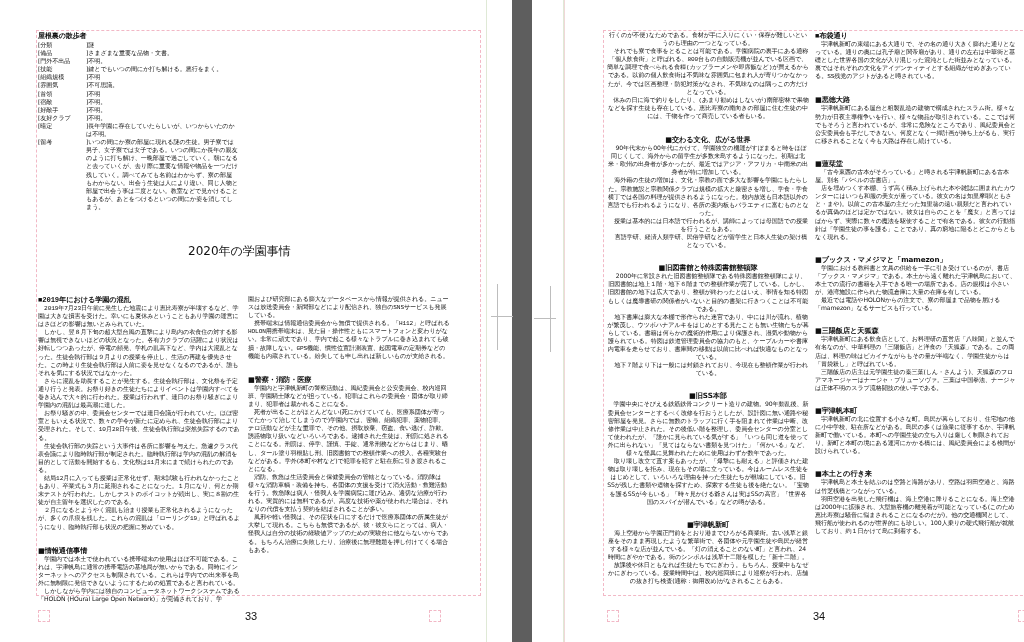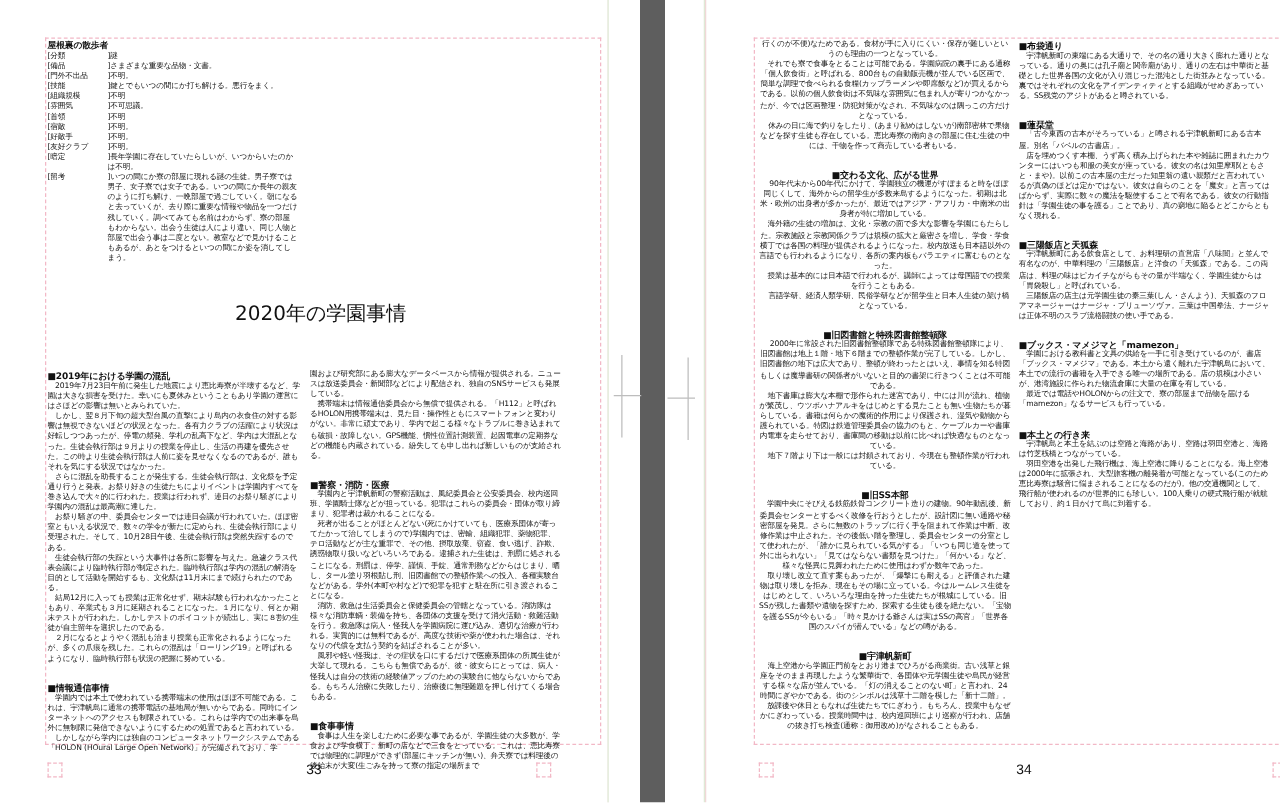--- a/index.html
+++ b/index.html
@@ -12,25 +12,25 @@
   .gutter{position:absolute;top:0;left:470px;width:78px;height:642px;background:#fff;}
   .gutter .edge{position:absolute;top:0;height:642px;width:1px;background:#dfe9d6;}
   .spine{position:absolute;top:0;left:496px;width:20px;height:642px;background:#5e5e5e;}
   .crop{position:absolute;background:#bdbdbd;}
   .margin-frame{position:absolute;border:1px dashed #f2b8c6;box-sizing:border-box;}
   .col{position:absolute;font-size:6.1px;line-height:8.1px;letter-spacing:-0.1px;}
   .col p{margin:0;text-indent:1em;}
   .col p.noindent{text-indent:0;}
   .col h3{margin:0;font-size:7.2px;line-height:9px;font-weight:bold;}
   .col .sect{margin-top:14px;}
-  .col .sect:first-child{margin-top:0;}
+  .col .sect:first-child{margin-top:0;font-family:Liberation Mono, monospace;}
   .profile-title{font-weight:bold;font-size:7px;line-height:9px;}
   .prow{display:flex;}
   .prow .k{width:48px;flex:none;}
-  .title{position:absolute;font-size:16px;line-height:16px;}
+  .title{position:absolute;font-size:12px;line-height:16px;}
   .pnum{position:absolute;font-size:11px;line-height:12px;font-family:"Liberation Sans",sans-serif;margin-left:13px;}
   .box{position:absolute;width:12px;height:12px;border:1px dashed #f2b8c6;box-sizing:border-box;}
 </style>
 </head>
 <body>
 
 <div class="spread">
 
   <div class="page left">
     <div class="margin-frame" style="left:20px;top:30px;width:445px;height:566px;border-left-style:dashed;border-top-style:dashed;"></div>
@@ -112,24 +112,20 @@
         <div class="sect">
           <p class="noindent">園および研究部にある膨大なデータベースから情報が提供される。ニュースは放送委員会・新聞部などにより配信され、独自のSNSサービスも発展している。</p>
           <p>携帯端末は情報通信委員会から無償で提供される。「H112」と呼ばれるHOLON用携帯端末は、見た目・操作性ともにスマートフォンと変わりがない。非常に頑丈であり、学内で起こる様々なトラブルに巻き込まれても破損・故障しない。GPS機能、慣性位置計測装置、起因電車の定期券などの機能も内蔵されている。紛失しても申し出れば新しいものが支給される。</p>
         </div>
         <div class="sect">
           <h3>■警察・消防・医療</h3>
           <p>学園内と宇津帆新町の警察活動は、風紀委員会と公安委員会、校内巡回班、学園騎士隊などが担っている。犯罪はこれらの委員会・団体が取り締まり、犯罪者は裁かれることになる。</p>
           <p>死者が出ることがほとんどない(死にかけていても、医療系団体が寄ってたかって治してしまうので)学園内では、密輸、組織犯罪、薬物犯罪、テロ活動などが主な重罪で、その他、摂取放棄、窃盗、食い逃げ、詐欺、誘惑物取り扱いなどいろいろである。逮捕された生徒は、刑罰に処されることになる。刑罰は、停学、謹慎、手錠、通常刑務などからはじまり、晒し、タール塗り羽根貼し刑、旧図書館での整頓作業への投入、各種実験台などがある。学外(本町や村など)で犯罪を犯すと駐在所に引き渡されることになる。</p>
           <p>消防、救急は生活委員会と保健委員会の管轄となっている。消防隊は様々な消防車輌・装備を持ち、各団体の支援を受けて消火活動・救難活動を行う。救急隊は病人・怪我人を学園病院に運び込み、適切な治療が行われる。実質的には無料であるが、高度な技術や薬が使われた場合は、それなりの代償を支払う契約を結ばされることが多い。</p>
           <p>風邪や軽い怪我は、その症状を口にするだけで医療系団体の所属生徒が大挙して現れる。こちらも無償であるが、彼・彼女らにとっては、病人・怪我人は自分の技術の経験値アップのための実験台に他ならないからである。もちろん治療に失敗したり、治療後に無理難題を押し付けてくる場合もある。</p>
-        </div>
-        <div class="sect">
-          <h3>■食事事情</h3>
-          <p>食事は人生を楽しむために必要な事であるが、学園生徒の大多数が、学食および学食横丁、新町の店などで三食をとっている。これは、恵比寿寮では物理的に調理ができず(部屋にキッチンが無い)、弁天寮では料理後の後始末が大変(生ごみを持って寮の指定の場所まで</p>
         </div>
       </div>
 
     <div class="box" style="left:22px;top:610px;"></div>
     <div class="box" style="left:413px;top:610px;"></div>
     <div class="pnum" style="left:216px;top:610px;">33</div>
   </div>
 
   <div class="gutter">
     <div class="edge" style="left:0;"></div>
@@ -173,33 +169,41 @@
           <p>海上空港から学園正門前をとおり港までひろがる商業街。古い浅草と銀座をそのまま再現したような繁華街で、各団体や元学園生徒や島民が経営する様々な店が並んでいる。「灯の消えることのない町」と言われ、24時間にぎやかである。街のシンボルは浅草十二階を模した「新十二階」。</p>
           <p>放課後や休日ともなれば生徒たちでにぎわう。もちろん、授業中もなぜかにぎわっている。授業時間中は、校内巡回班により巡察が行われ、店舗の抜き打ち検査(通称：御用改め)がなされることもある。</p>
         </div>
       </div>
     <div class="col" id="p34c2" style="left:250px;top:32px;width:202px;">
         <div class="sect">
           <h3>■布袋通り</h3>
           <p>宇津帆新町の東端にある大通りで、その名の通り大きく膨れた通りとなっている。通りの奥には孔子廟と関帝廟があり、通りの左右は中華街と基礎とした世界各国の文化が入り混じった混沌とした街並みとなっている。裏ではそれぞれの文化をアイデンティティとする組織がせめぎあっている。SS残党のアジトがあると噂されている。</p>
         </div>
         <div class="sect">
+          <h3>■悪徳大路</h3>
+          <p>宇津帆新町にある屋台と粗製乱造の建物で構成されたスラム街。様々な勢力が日夜主導権争いを行い、様々な物品が取引されている。ここでは何でもそろうと言われているが、非常に危険なところであり、風紀委員会と公安委員会も手だしできない。何度となく一掃計画が持ち上がるも、実行に移されることなく今も大路は存在し続けている。</p>
+        </div>
+        <div class="sect">
           <h3>■蓮栞堂</h3>
           <p>「古今東西の古本がそろっている」と噂される宇津帆新町にある古本屋。別名「バベルの古書店」。</p>
           <p>店を埋めつくす本棚、うず高く積み上げられた本や雑誌に囲まれたカウンターにはいつも和服の美女が座っている。彼女の名は知里摩耶(ともさと・まや)。以前この古本屋の主だった知里翁の遠い親類だと言われているが真偽のほどは定かではない。彼女は自らのことを「魔女」と言ってはばからず、実際に数々の魔法を駆使することで有名である。彼女の行動指針は「学園生徒の事を護る」ことであり、真の窮地に陥るとどこからともなく現れる。</p>
         </div>
         <div class="sect">
+          <h3>■ブックス・マメジマと「mamezon」</h3>
+          <p>学園における教科書と文具の供給を一手に引き受けているのが、書店「ブックス・マメジマ」である。本土から遠く離れた宇津帆島において、本土での流行の書籍を入手できる唯一の場所である。店の規模は小さいが、港湾施設に作られた物流倉庫に大量の在庫を有している。</p>
+          <p>最近では電話やHOLONからの注文で、寮の部屋まで品物を届ける「mamezon」なるサービスも行っている。</p>
+        </div>
+        <div class="sect">
           <h3>■三陽飯店と天狐森</h3>
           <p>宇津帆新町にある飲食店として、お料理研の直営店「八味闇」と並んで有名なのが、中華料理の「三陽飯店」と洋食の「天狐森」である。この両店は、料理の味はピカイチながらもその量が半端なく、学園生徒からは「胃袋殺し」と呼ばれている。</p>
           <p>三陽飯店の店主は元学園生徒の秦三葉(しん・さんよう)、天狐森のフロアマネージャーはナージャ・ブリューソヴァ。三葉は中国拳法、ナージャは正体不明のスラブ流格闘技の使い手である。</p>
         </div>
         <div class="sect">
-          <h3>■ブックス・マメジマと「mamezon」</h3>
-          <p>学園における教科書と文具の供給を一手に引き受けているのが、書店「ブックス・マメジマ」である。本土から遠く離れた宇津帆島において、本土での流行の書籍を入手できる唯一の場所である。店の規模は小さいが、港湾施設に作られた物流倉庫に大量の在庫を有している。</p>
-          <p>最近では電話やHOLONからの注文で、寮の部屋まで品物を届ける「mamezon」なるサービスも行っている。</p>
+          <h3>■宇津帆本町</h3>
+          <p>宇津帆新町の北に位置する小さな町。島民が暮らしており、住宅地の他に小中学校、駐在所などがある。島民の多くは漁業に従事するか、宇津帆新町で働いている。本町への学園生徒の立ち入りは厳しく制限されており、新町と本町の境にある運河にかかる橋には、風紀委員会による検問が設けられている。</p>
         </div>
         <div class="sect">
           <h3>■本土との行き来</h3>
           <p>宇津帆島と本土を結ぶのは空路と海路があり、空路は羽田空港と、海路は竹芝桟橋とつながっている。</p>
           <p>羽田空港を出発した飛行機は、海上空港に降りることになる。海上空港は2000年に拡張され、大型旅客機の離発着が可能となっている(このため恵比寿寮は騒音に悩まされることになるのだが)。他の交通機関として、飛行船が使われるのが世界的にも珍しい。100人乗りの硬式飛行船が就航しており、約１日かけて島に到着する。</p>
         </div>
       </div>
 
     <div class="box" style="left:42px;top:610px;"></div>
     <div class="box" style="left:453px;top:610px;"></div>

